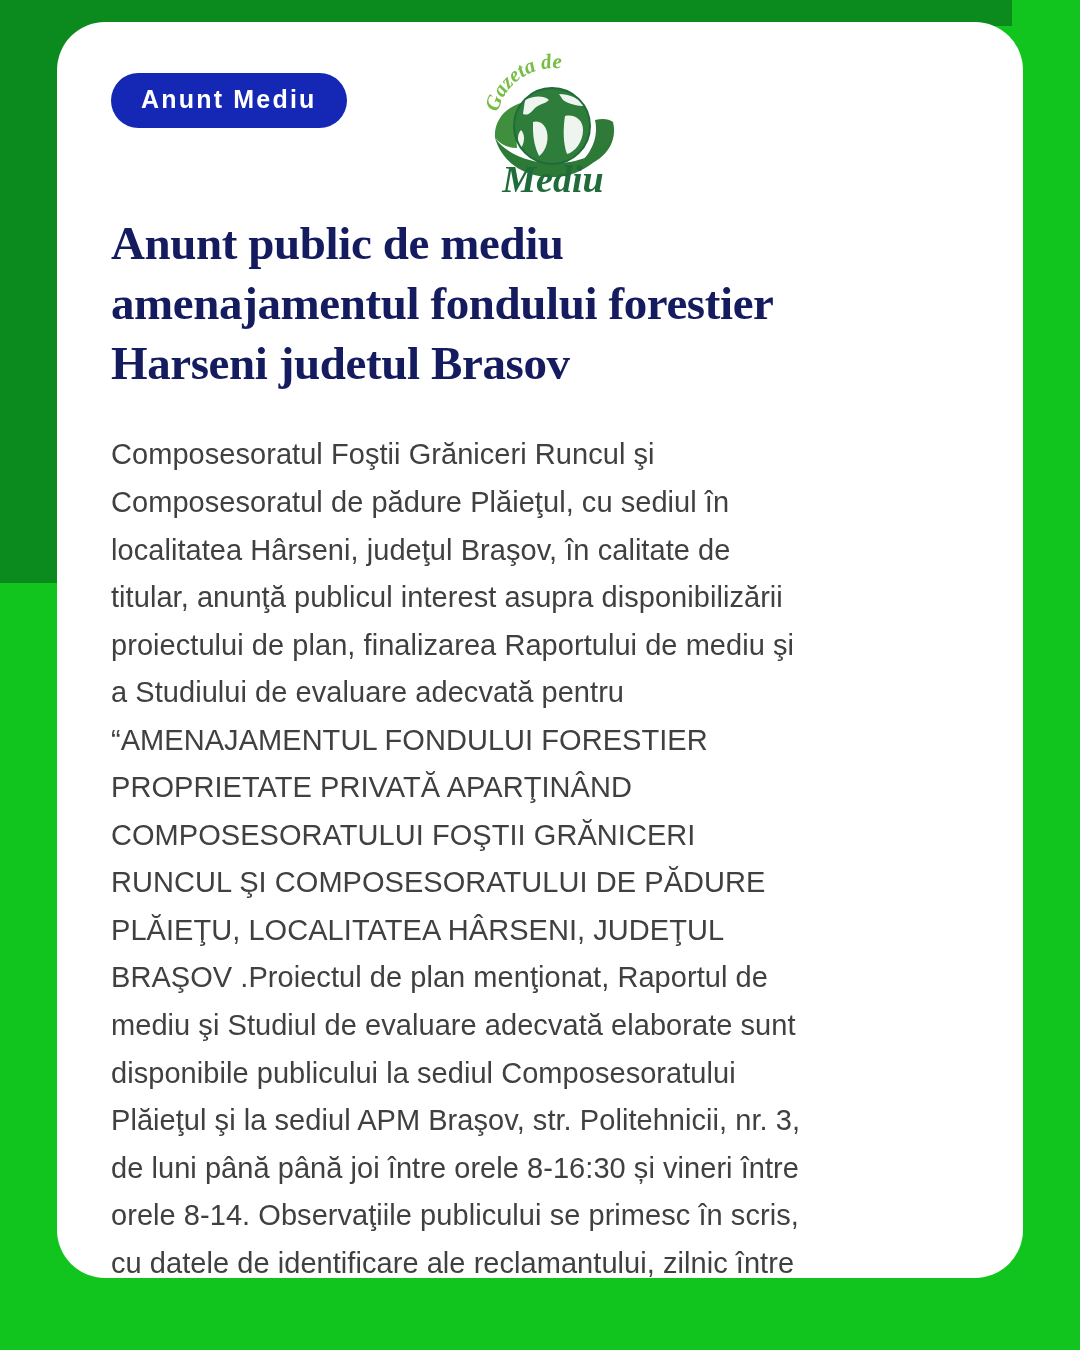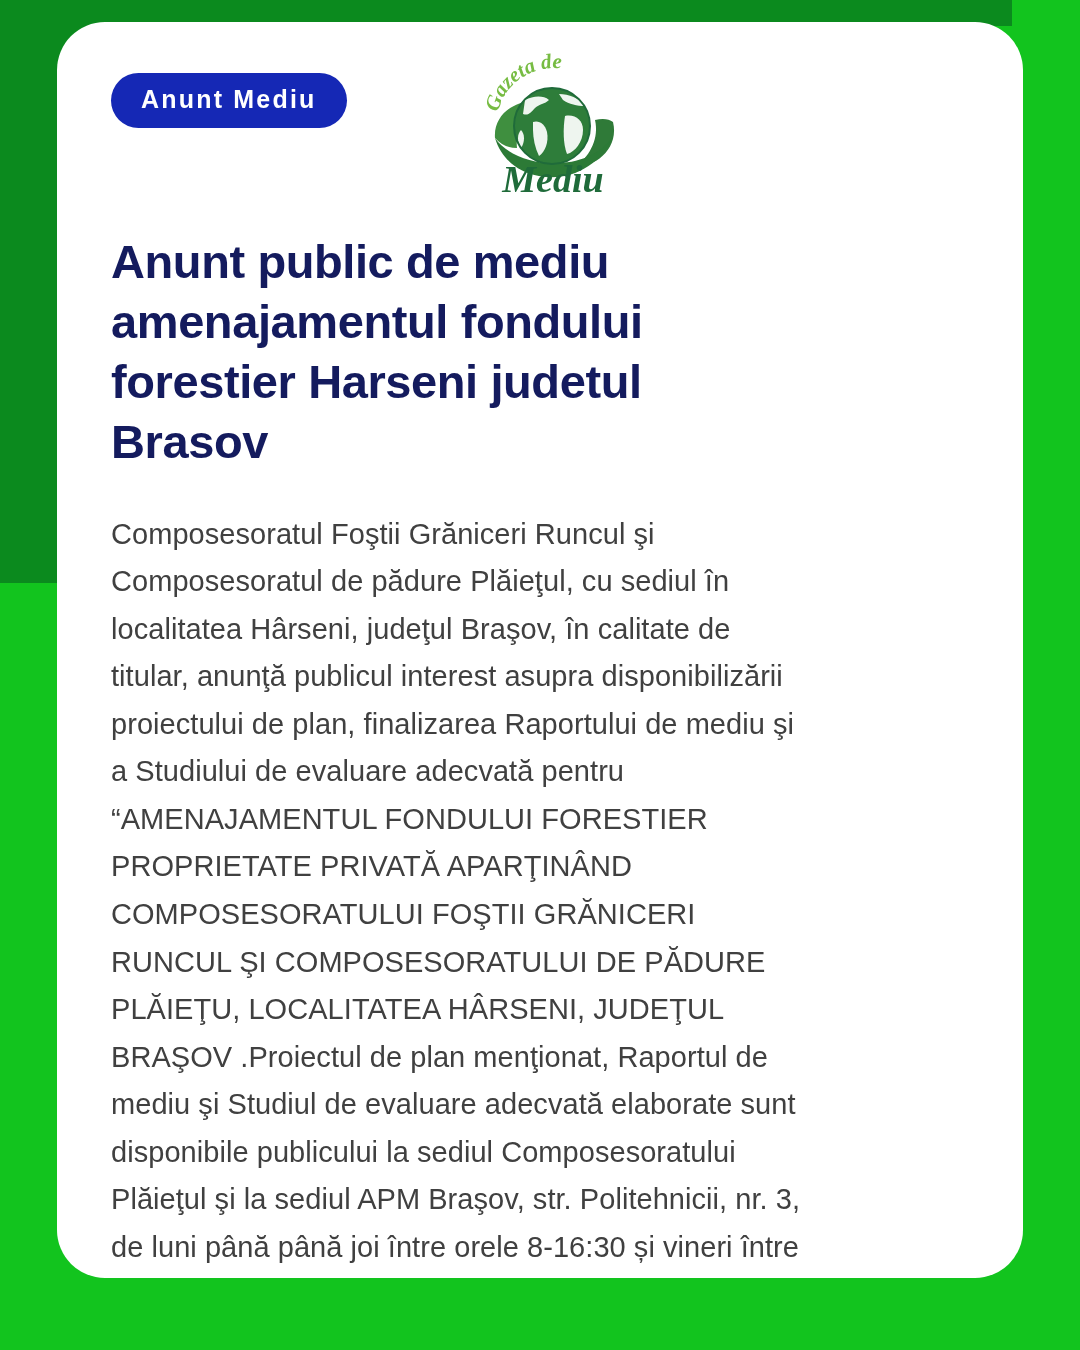--- a/index.html
+++ b/index.html
@@ -90,27 +90,28 @@
     position: absolute;
     left: 362px;
     top: -4px;
     width: 160px;
     height: 152px;
   }
   .logo svg { display: block; width: 160px; height: 152px; }
 
   
   .heading {
-    margin: 32px 0 0 0;
+    margin: 13px 0 0 0;
     color: #141b5e;
     font-size: 47px;
     font-weight: 700;
     line-height: 1.28;
     letter-spacing: -0.4px;
     max-width: 850px;
+    font-family: Liberation Serif, serif;
   }
 
   
   .body-text {
     margin: 38px 0 0 0;
     color: #404040;
     font-size: 29px;
     line-height: 1.64;
     letter-spacing: 0.05px;
     max-width: 872px;

